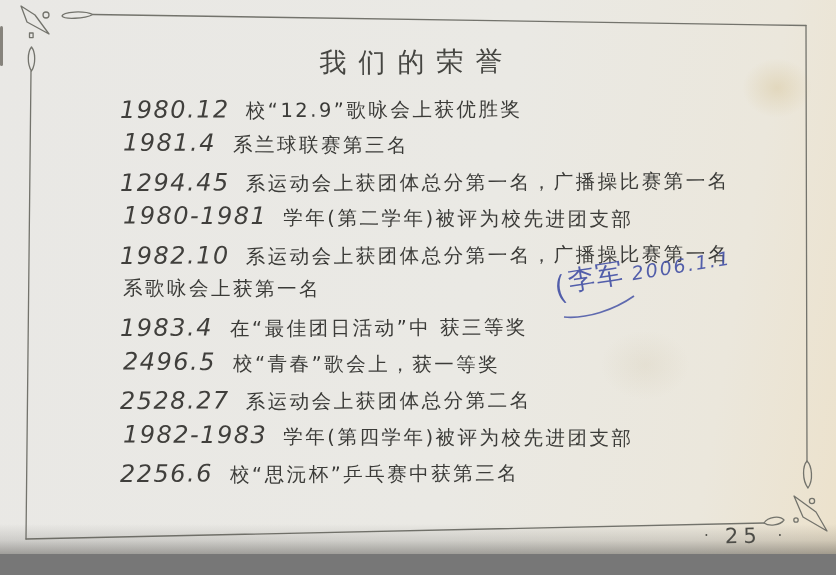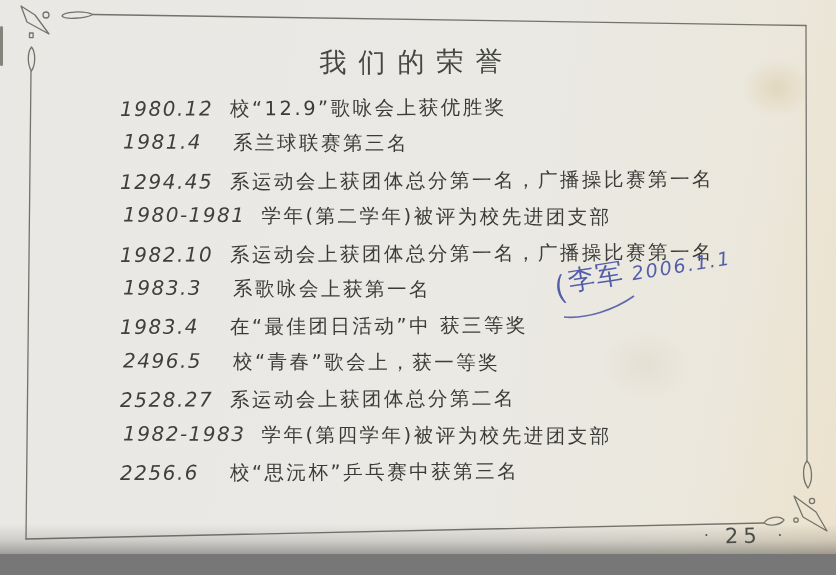--- a/index.html
+++ b/index.html
@@ -50,21 +50,21 @@
   .row {
     display: flex; align-items: baseline;
     height: 36.4px;
     color: #3b3b38;
     white-space: nowrap;
   }
   .row:nth-child(odd)  { transform: rotate(-0.35deg); }
   .row:nth-child(even) { transform: rotate(0.25deg); margin-left: 3px; }
   .date {
     font-style: italic;
-    font-size: 20px;
+    font-size: 24px;
     letter-spacing: 1.5px;
     min-width: 94px;
     margin-right: 16px;
     color: #403f3c;
   }
   .text {
     font-size: 19.5px;
     letter-spacing: 2.5px;
   }
   .signature {
@@ -137,21 +137,20 @@
     </div>
     <div class="row">
       <span class="date">1980-1981</span>
       <span class="text">学年(第二学年)被评为校先进团支部</span>
     </div>
     <div class="row">
       <span class="date">1982.10</span>
       <span class="text">系运动会上获团体总分第一名，广播操比赛第一名</span>
     </div>
     <div class="row">
-      <span class="date">1983.3</span>
       <span class="text">系歌咏会上获第一名</span>
     </div>
     <div class="row">
       <span class="date">1983.4</span>
       <span class="text">在“最佳团日活动”中 获三等奖</span>
     </div>
     <div class="row">
       <span class="date">2496.5</span>
       <span class="text">校“青春”歌会上，获一等奖</span>
     </div>

